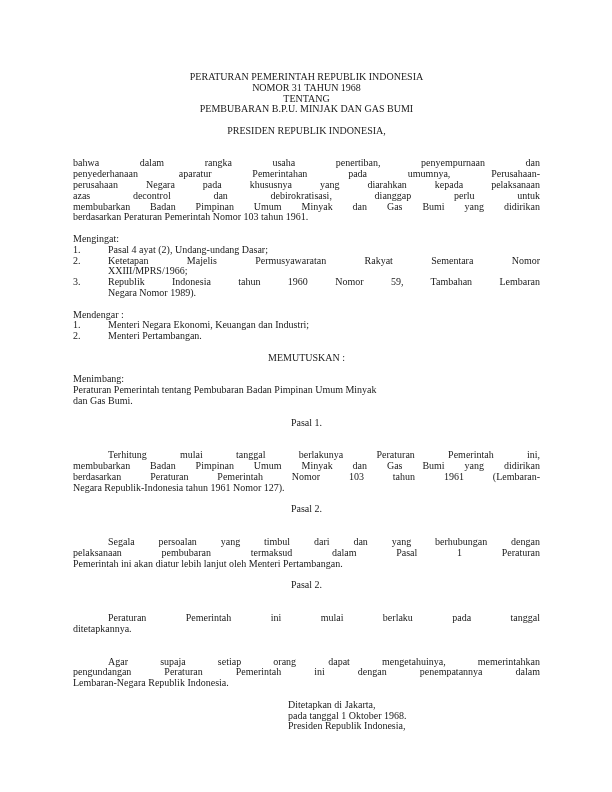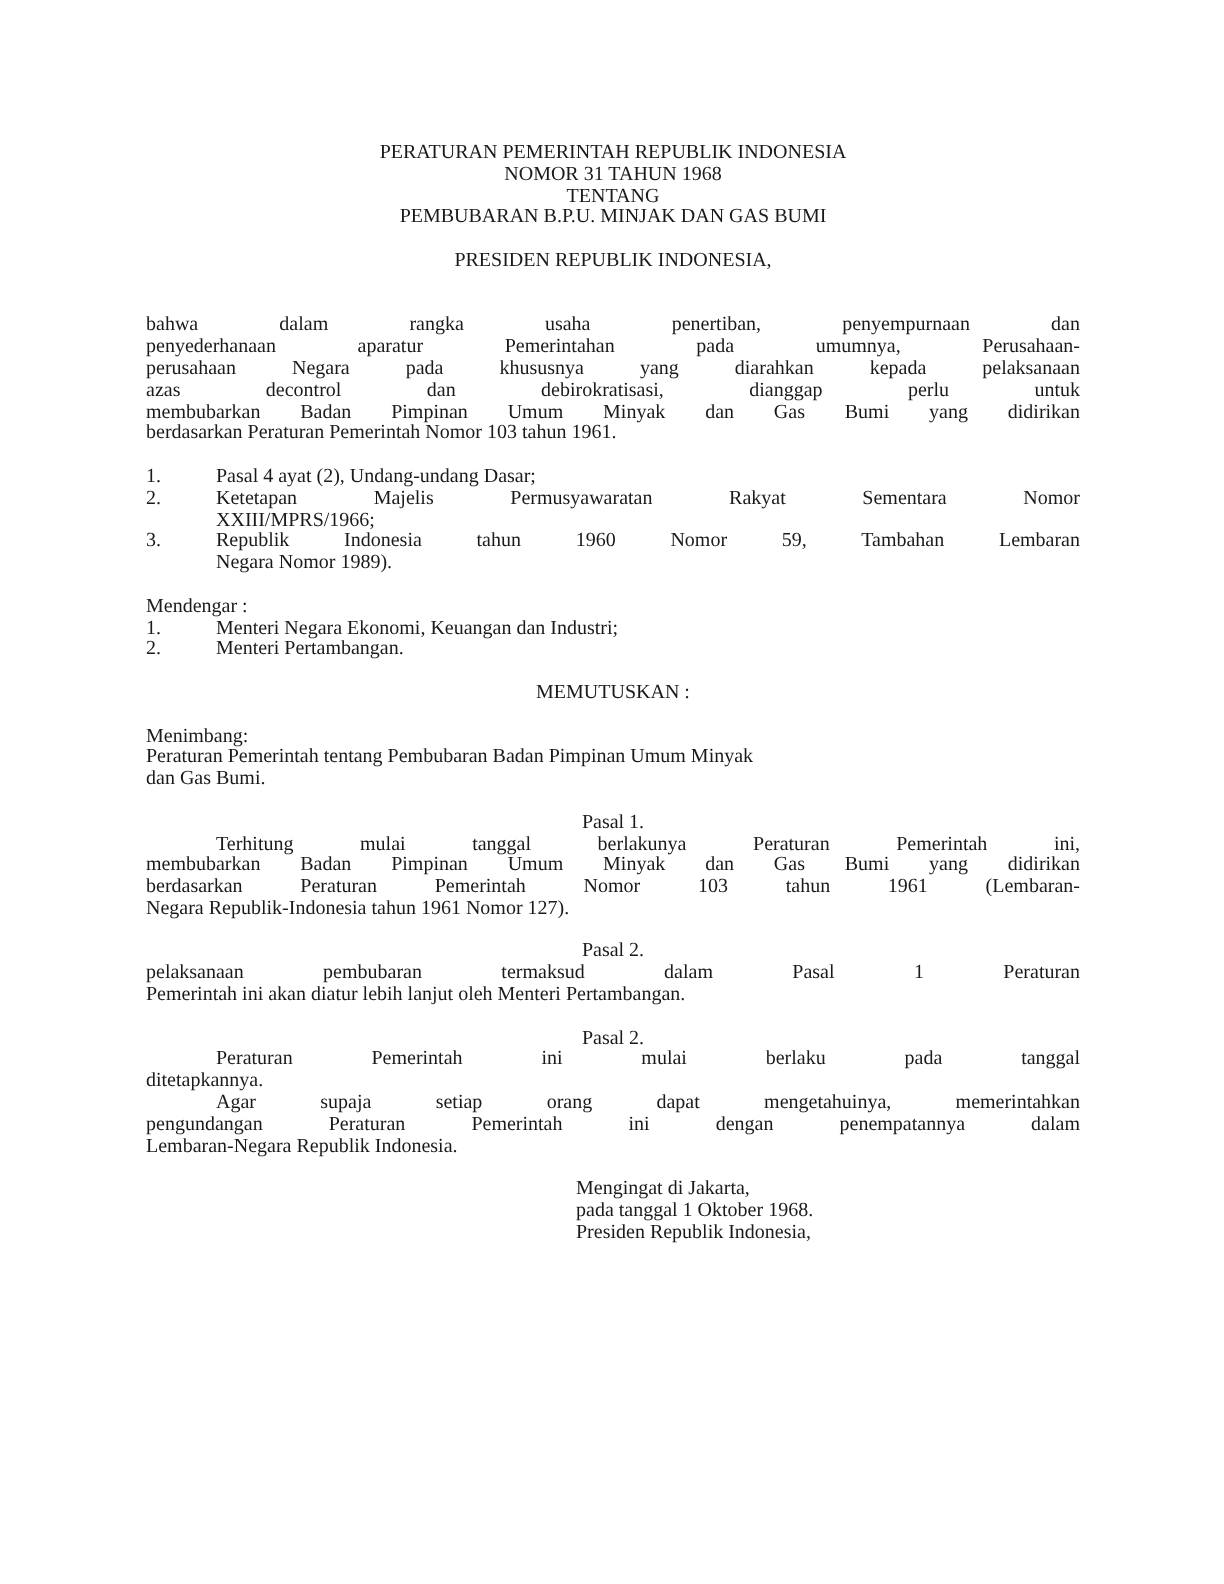--- a/index.html
+++ b/index.html
@@ -6,21 +6,21 @@
   body { width: 612px; height: 792px; position: relative; overflow: hidden; }
   .page {
     position: absolute; left: 73px; top: 72px; width: 467px;
     font-family: Liberation Serif, serif;
     font-size: 10px; line-height: 10.8px; color: #1a1a1a;
   }
   .ln { display: block; white-space: pre; height: 10.8px; }
   .c { text-align: center; }
   .j { white-space: normal; text-align: justify; text-align-last: justify; }
   .gap { height: 10.8px; }
-  .ind { padding-left: 35px; }
+  .ind { padding-left: 35px; margin-top: 22px; }
   .num { position: absolute; left: 0; }
   .item { position: relative; }
   .item .txt { margin-left: 35px; display: block; }
   .sign { padding-left: 215px; }
 </style>
 </head>
 <body>
 
 <div class="page">
 
@@ -34,20 +34,21 @@
   <div class="gap"></div>
 
   <div class="ln j">bahwa dalam rangka usaha penertiban, penyempurnaan dan</div>
   <div class="ln j">penyederhanaan aparatur Pemerintahan pada umumnya, Perusahaan-</div>
   <div class="ln j">perusahaan Negara pada khususnya yang diarahkan kepada pelaksanaan</div>
   <div class="ln j">azas decontrol dan debirokratisasi, dianggap perlu untuk</div>
   <div class="ln j">membubarkan Badan Pimpinan Umum Minyak dan Gas Bumi yang didirikan</div>
   <div class="ln">berdasarkan Peraturan Pemerintah Nomor 103 tahun 1961.</div>
   <div class="gap"></div>
 
+  <div class="ln">Mengingat:</div>
   <div class="item">
     <span class="num ln">1.</span>
     <span class="txt ln">Pasal 4 ayat (2), Undang-undang Dasar;</span>
   </div>
   <div class="item">
     <span class="num ln">2.</span>
     <span class="txt ln j">Ketetapan Majelis Permusyawaratan Rakyat Sementara Nomor</span>
     <span class="txt ln">XXIII/MPRS/1966;</span>
   </div>
   <div class="item">
@@ -77,29 +78,30 @@
   <div class="gap"></div>
 
   <div class="ln c">Pasal 1.</div>
   <div class="ln j ind">Terhitung mulai tanggal berlakunya Peraturan Pemerintah ini,</div>
   <div class="ln j">membubarkan Badan Pimpinan Umum Minyak dan Gas Bumi yang didirikan</div>
   <div class="ln j">berdasarkan Peraturan Pemerintah Nomor 103 tahun 1961 (Lembaran-</div>
   <div class="ln">Negara Republik-Indonesia tahun 1961 Nomor 127).</div>
   <div class="gap"></div>
 
   <div class="ln c">Pasal 2.</div>
+  <div class="ln j ind">Segala persoalan yang timbul dari dan yang berhubungan dengan</div>
   <div class="ln j">pelaksanaan pembubaran termaksud dalam Pasal 1 Peraturan</div>
   <div class="ln">Pemerintah ini akan diatur lebih lanjut oleh Menteri Pertambangan.</div>
   <div class="gap"></div>
 
   <div class="ln c">Pasal 2.</div>
   <div class="ln j ind">Peraturan Pemerintah ini mulai berlaku pada tanggal</div>
   <div class="ln">ditetapkannya.</div>
   <div class="ln j ind">Agar supaja setiap orang dapat mengetahuinya, memerintahkan</div>
   <div class="ln j">pengundangan Peraturan Pemerintah ini dengan penempatannya dalam</div>
   <div class="ln">Lembaran-Negara Republik Indonesia.</div>
   <div class="gap"></div>
 
-  <div class="ln sign">Mengingat di Jakarta,</div>
+  <div class="ln sign">Ditetapkan di Jakarta,</div>
   <div class="ln sign">pada tanggal 1 Oktober 1968.</div>
   <div class="ln sign">Presiden Republik Indonesia,</div>
 
 </div>
 
 </body></html>

